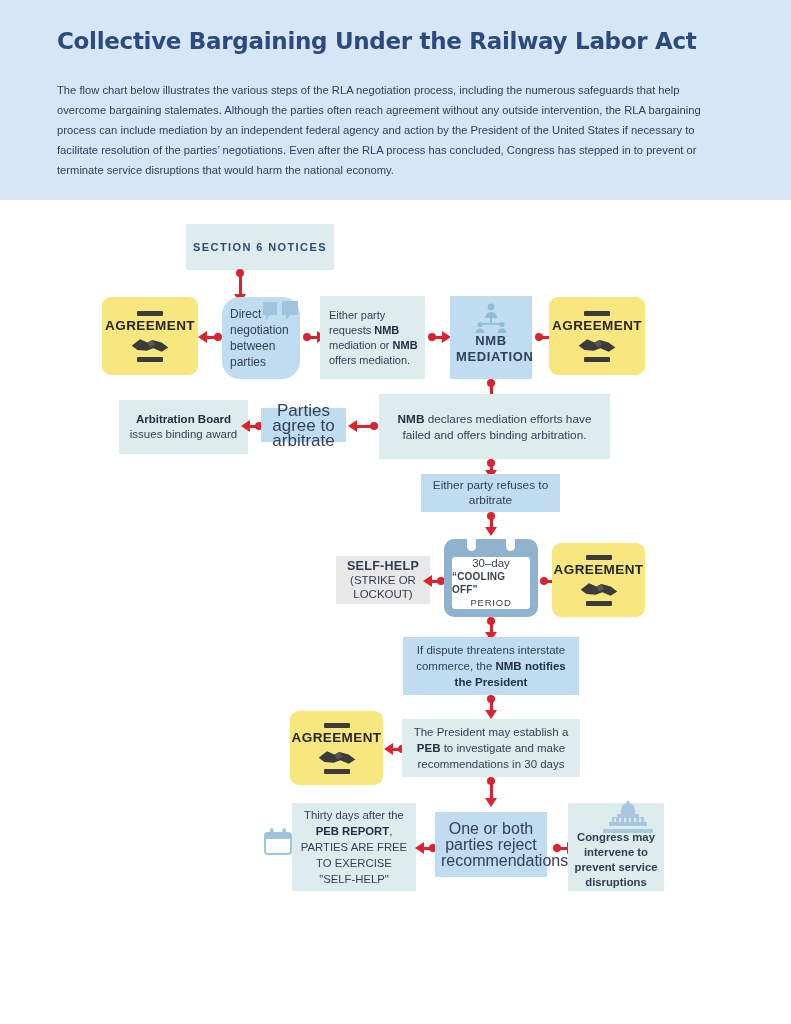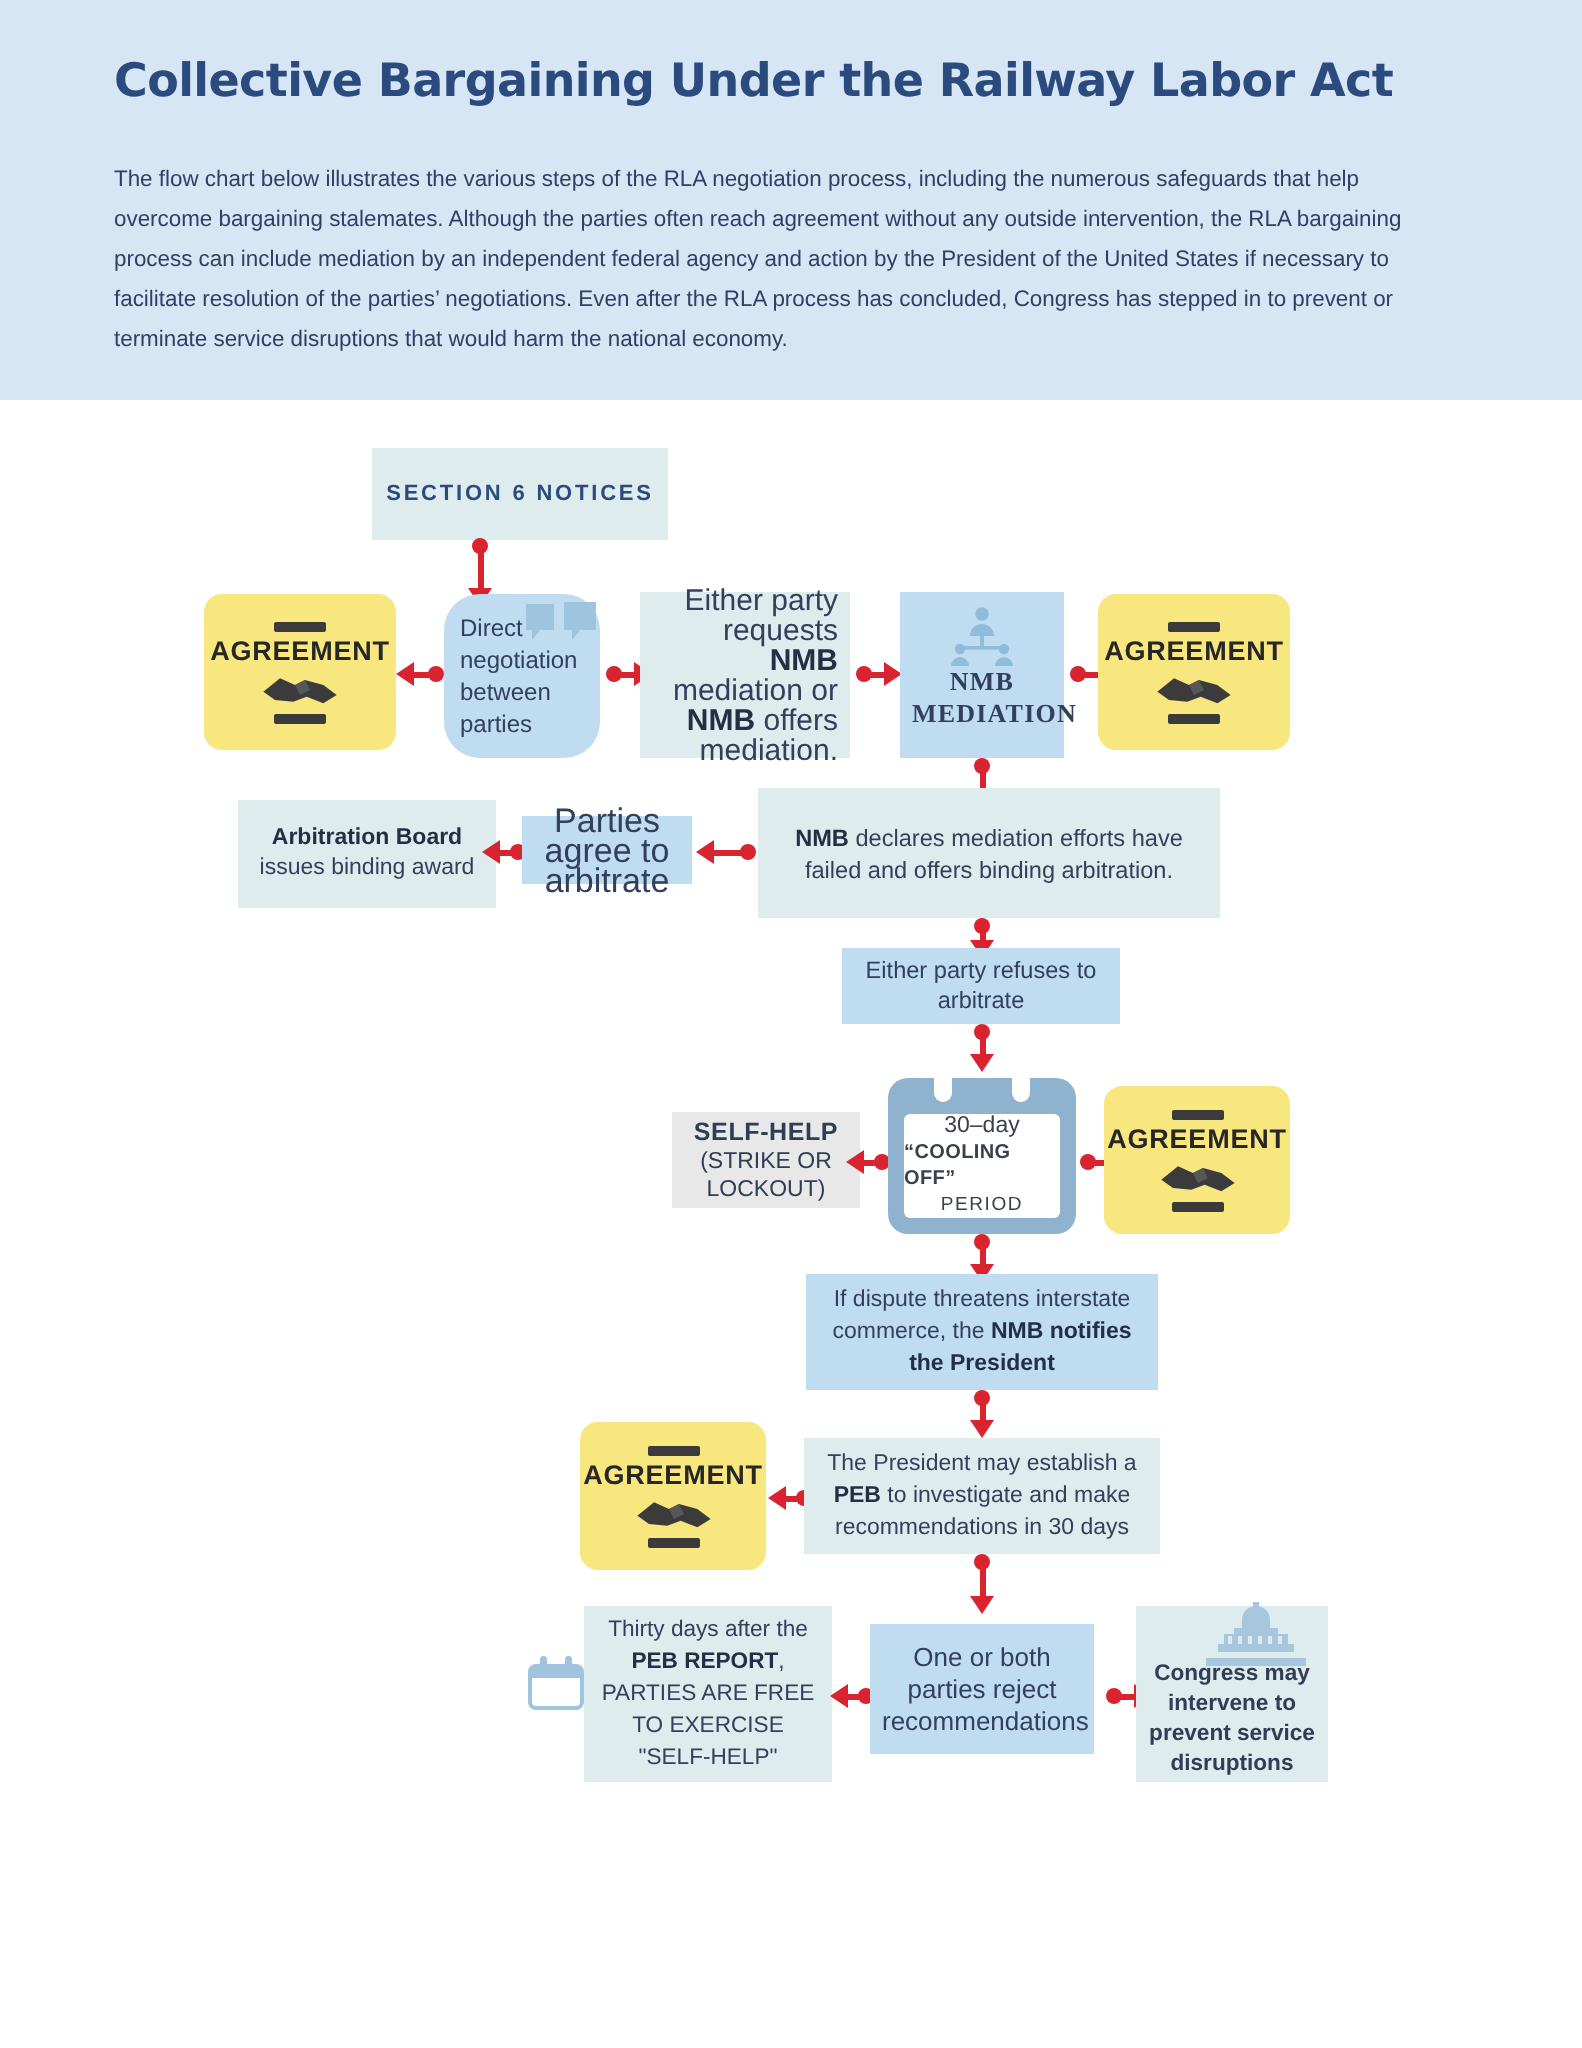--- a/index.html
+++ b/index.html
@@ -144,31 +144,31 @@
 
   <div class="dot" style="left:214px;top:133px;"></div>
   <div class="arr h" style="left:206px;top:135.5px;width:12px;"></div>
   <div class="head left" style="left:198px;top:131px;"></div>
 
   <div class="dot" style="left:303px;top:133px;"></div>
   <div class="arr h" style="left:309px;top:135.5px;width:10px;"></div>
   <div class="head right" style="left:317px;top:131px;"></div>
 
   <div class="node b-pale" style="left:320px;top:96px;width:105px;height:83px;">
-    <span class="txt" style="font-size:15px;line-height:15px;text-align:right;padding-left:3px;">
+    <span class="txt" style="font-size:11px;line-height:15px;text-align:left;padding-left:3px;">
       Either party requests <b>NMB</b> mediation or <b>NMB</b> offers mediation.
     </span>
   </div>
 
   <div class="dot" style="left:428px;top:133px;"></div>
   <div class="arr h" style="left:434px;top:135.5px;width:10px;"></div>
   <div class="head right" style="left:442px;top:131px;"></div>
 
   <div class="node b-blue" style="left:450px;top:96px;width:82px;height:83px;">
-    <span class="txt t-caps" style="font-size:13px;line-height:16px;margin-top:22px;font-family:Liberation Serif, serif;">NMB MEDIATION</span>
+    <span class="txt t-caps" style="font-size:13px;line-height:16px;margin-top:22px;">NMB MEDIATION</span>
   </div>
   <svg class="ico" style="left:472px;top:103px;" width="38" height="30" viewBox="0 0 38 30">
     <circle cx="19" cy="4" r="3.4" fill="#8fbcd9"></circle>
     <path d="M13 15 a6 6 0 0 1 12 0 z" fill="#8fbcd9"></path>
     <rect x="18" y="15" width="2" height="6" fill="#8fbcd9"></rect>
     <rect x="8" y="20" width="22" height="1.8" fill="#8fbcd9"></rect>
     <circle cx="8" cy="21.5" r="2.6" fill="#8fbcd9"></circle>
     <path d="M3.5 30 a4.5 4.5 0 0 1 9 0 z" fill="#8fbcd9"></path>
     <circle cx="30" cy="21.5" r="2.6" fill="#8fbcd9"></circle>
     <path d="M25.5 30 a4.5 4.5 0 0 1 9 0 z" fill="#8fbcd9"></path>
@@ -314,21 +314,21 @@
     <span class="txt" style="font-size:11.3px;line-height:16px;">
       Thirty days after the <b>PEB REPORT</b>, PARTIES ARE FREE TO EXERCISE "SELF-HELP"
     </span>
   </div>
 
   <div class="dot" style="left:429px;top:644px;"></div>
   <div class="arr h" style="left:423px;top:646.5px;width:10px;"></div>
   <div class="head left" style="left:415px;top:642px;"></div>
 
   <div class="node b-blue" style="left:435px;top:612px;width:112px;height:65px;">
-    <span class="txt" style="font-size:13px;line-height:16px;">One or both parties reject recommendations</span>
+    <span class="txt" style="font-size:16px;line-height:16px;">One or both parties reject recommendations</span>
   </div>
 
   <div class="dot" style="left:553px;top:644px;"></div>
   <div class="arr h" style="left:559px;top:646.5px;width:10px;"></div>
   <div class="head right" style="left:567px;top:642px;"></div>
 
   <div class="node b-pale" style="left:568px;top:603px;width:96px;height:88px;">
     <span class="txt t-bold" style="font-size:11.3px;line-height:15px;margin-top:26px;color:#2f3d55;">Congress may intervene to prevent service disruptions</span>
   </div>
   <svg class="ico" style="left:595px;top:601px;" width="66" height="40" viewBox="0 0 66 40">

